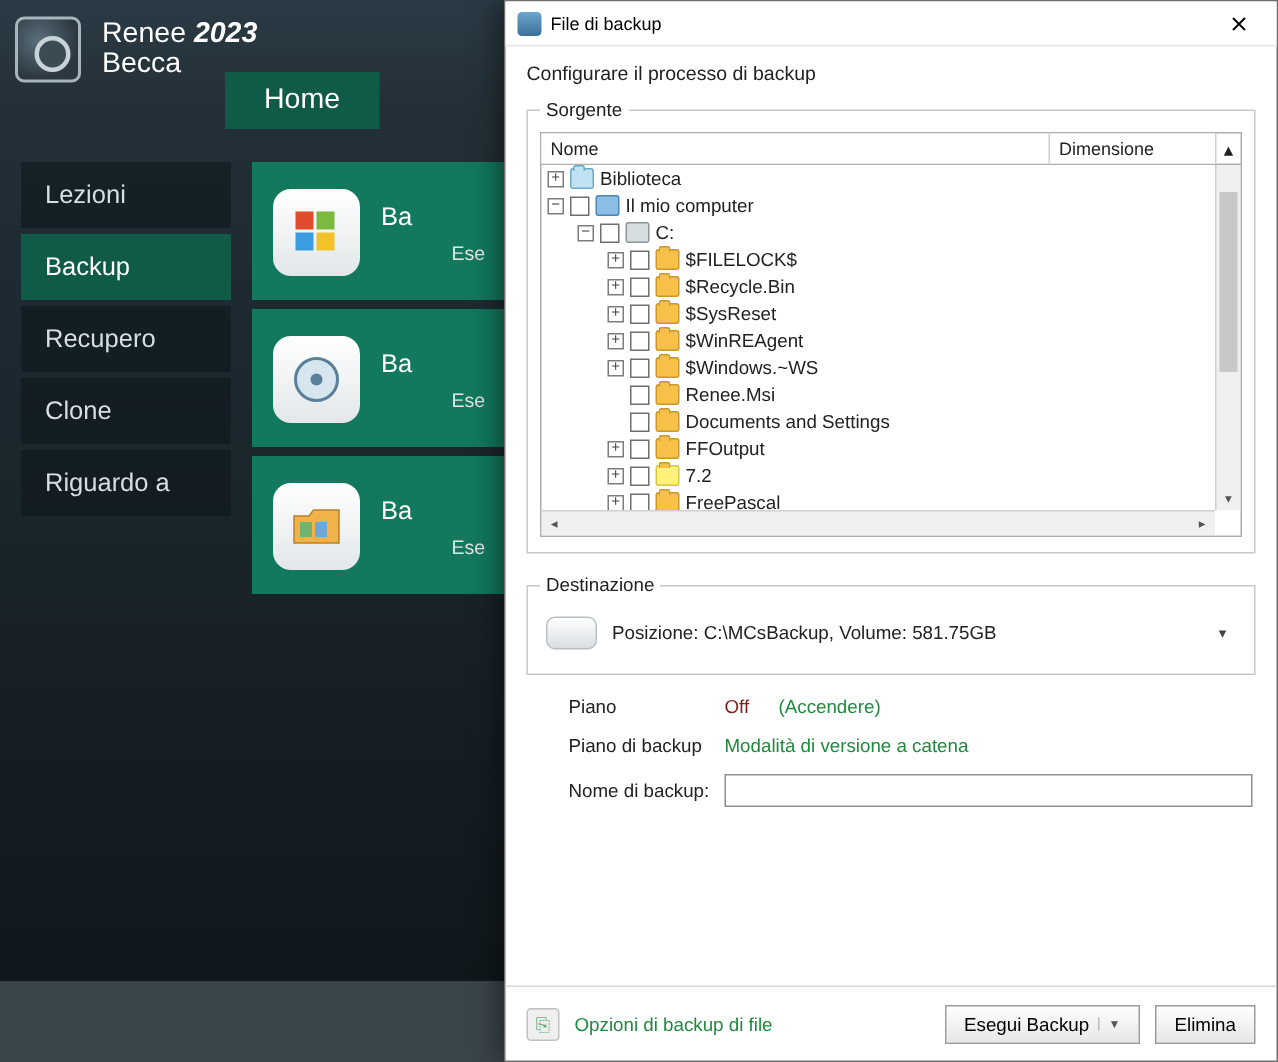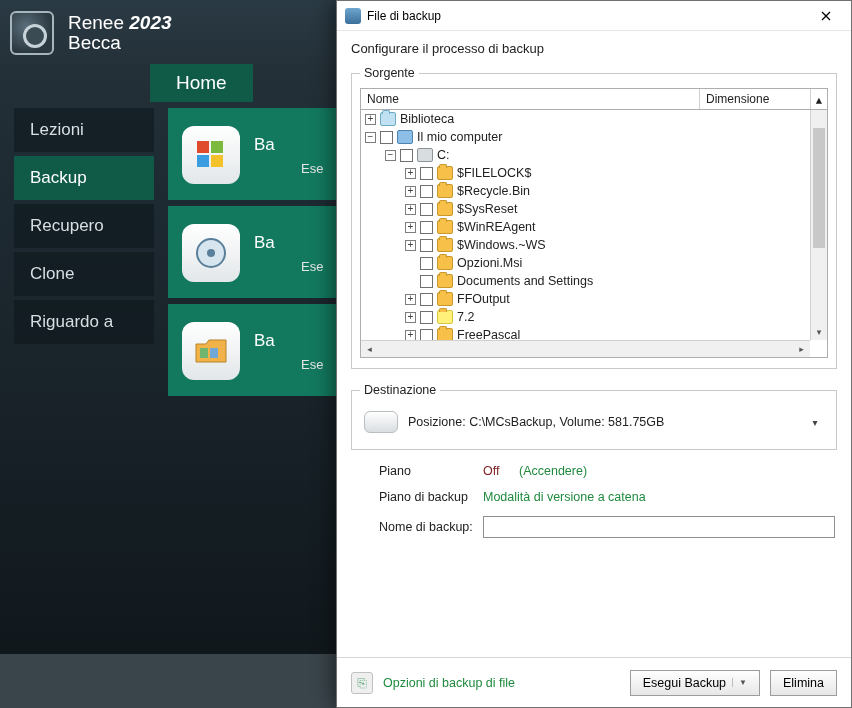--- a/index.html
+++ b/index.html
@@ -21,21 +21,21 @@
   }
   .vault-icon::after{
     content:""; position:absolute; top:11px; left:11px; width:18px; height:18px;
     border-radius:50%; border:3px solid #c7d3d8; background:#3b4b54;
   }
   .brand-line1 { font-size: 19px; font-weight: 400; }
   .brand-line1 b { font-style: italic; font-weight: 600; }
   .brand-line2 { font-size: 19px; font-weight: 400; margin-top: -2px; }
 
   .tabs-row {
-    position:absolute; top:48px; left:150px; display:flex; gap:0;margin-top:16px;
+    position:absolute; top:48px; left:150px; display:flex; gap:0;
   }
   .tab-btn {
     padding: 8px 26px; font-size: 19px; color:#838f95;
     background: rgba(0,0,0,0.15); cursor:pointer;
   }
   .tab-btn.active { background:#0f5b48; color:#fff; }
 
   .sidebar {
     position:absolute; top:108px; left:14px; width:140px;
     display:flex; flex-direction:column;
@@ -309,21 +309,21 @@
             <div class="node" style="padding-left: 44px;">
               <div class="toggle">+</div>
               <div class="chk"></div>
               <div class="ficon"></div>
               <span>$Windows.~WS</span>
             </div>
             <div class="node" style="padding-left: 44px;">
               <div class="toggle blank"></div>
               <div class="chk"></div>
               <div class="ficon"></div>
-              <span>Opzioni.Msi</span>
+              <span>Renee.Msi</span>
             </div>
             <div class="node" style="padding-left: 44px;">
               <div class="toggle blank"></div>
               <div class="chk"></div>
               <div class="ficon"></div>
               <span>Documents and Settings</span>
             </div>
             <div class="node" style="padding-left: 44px;">
               <div class="toggle">+</div>
               <div class="chk"></div>

